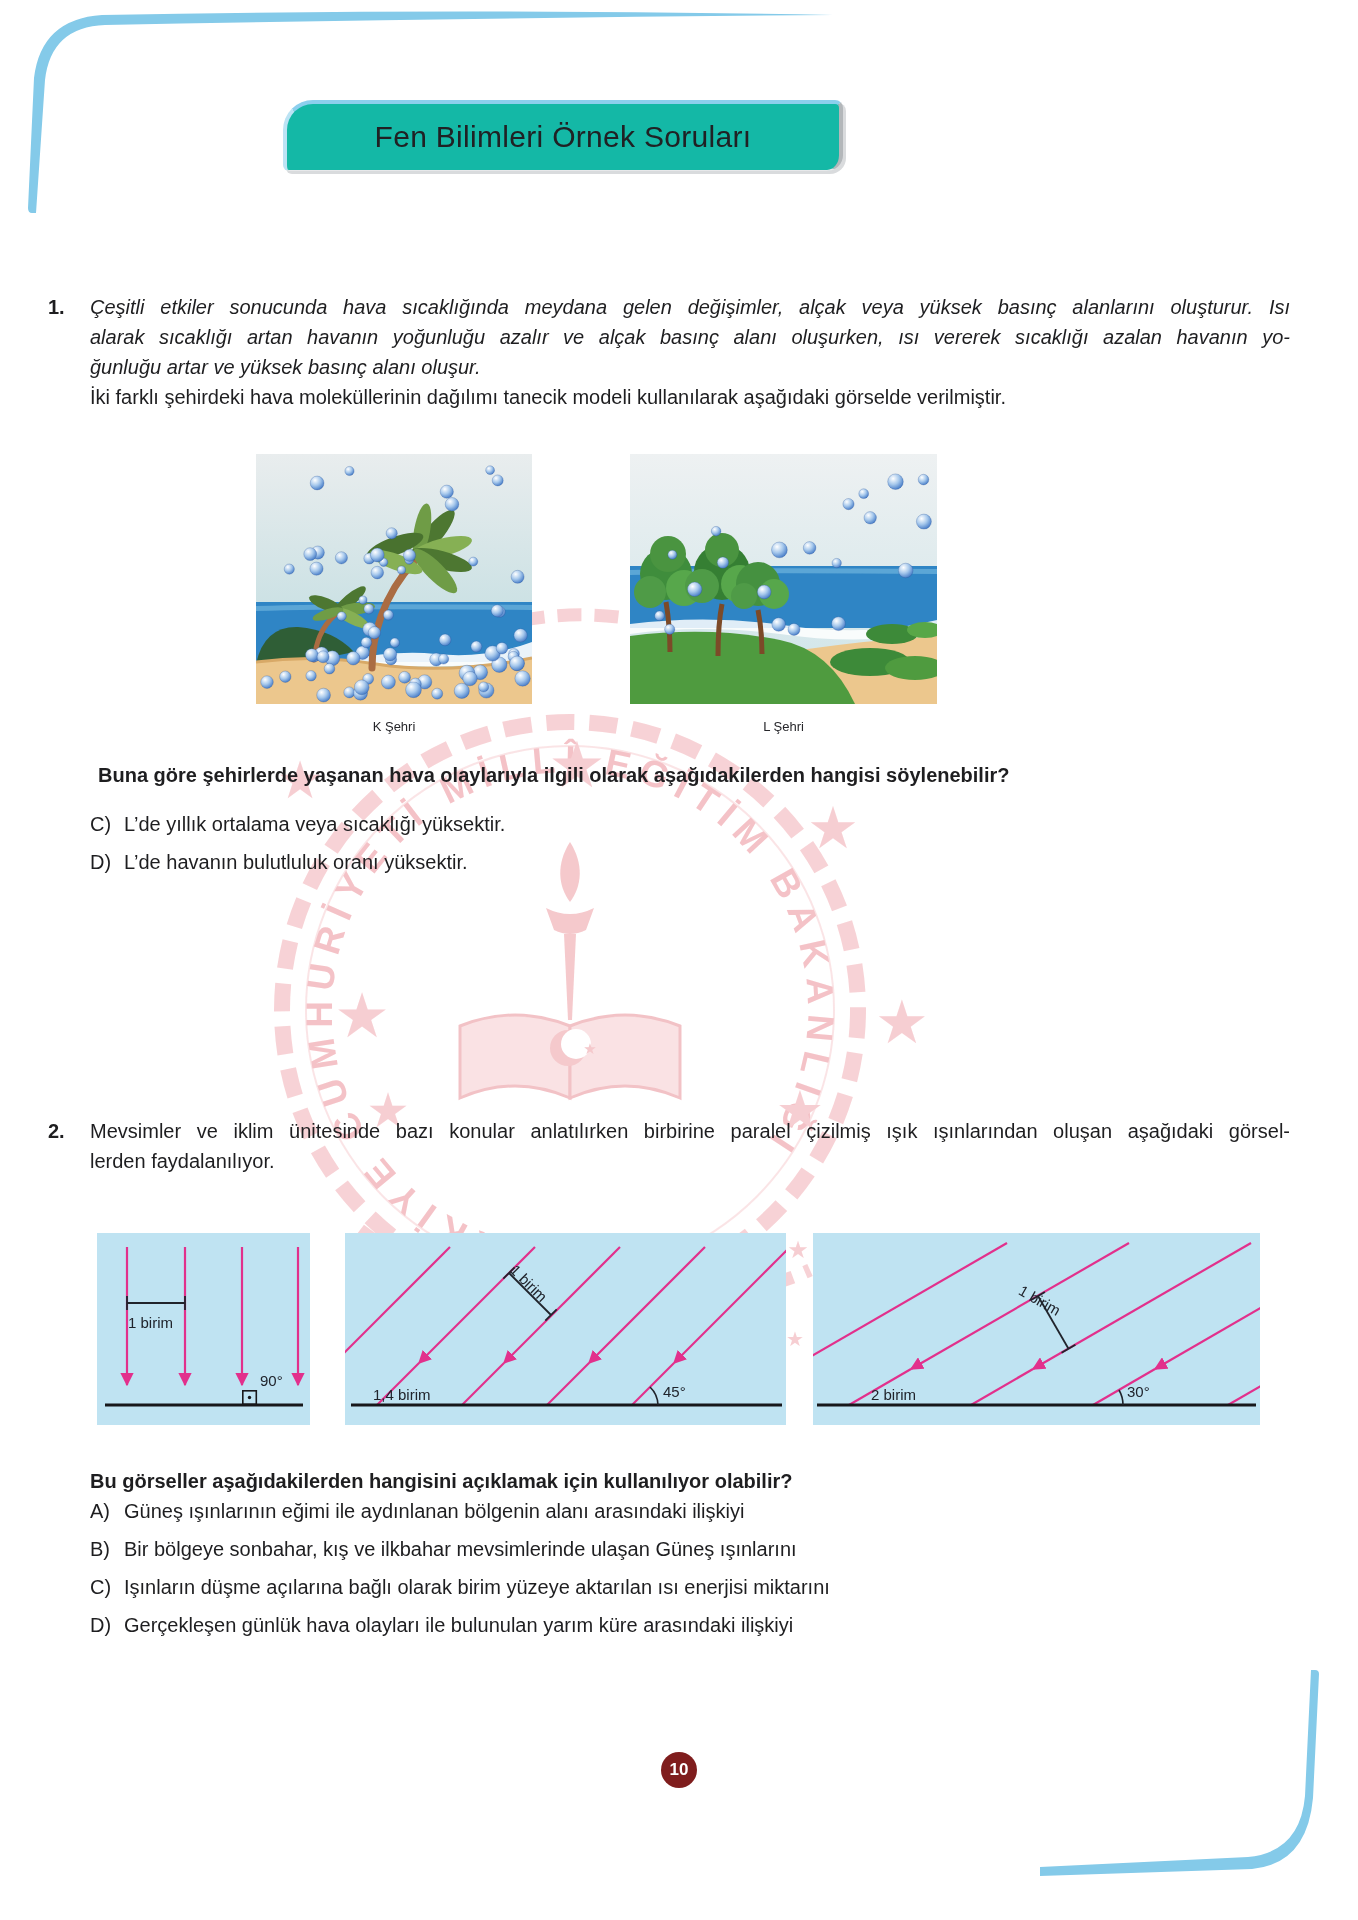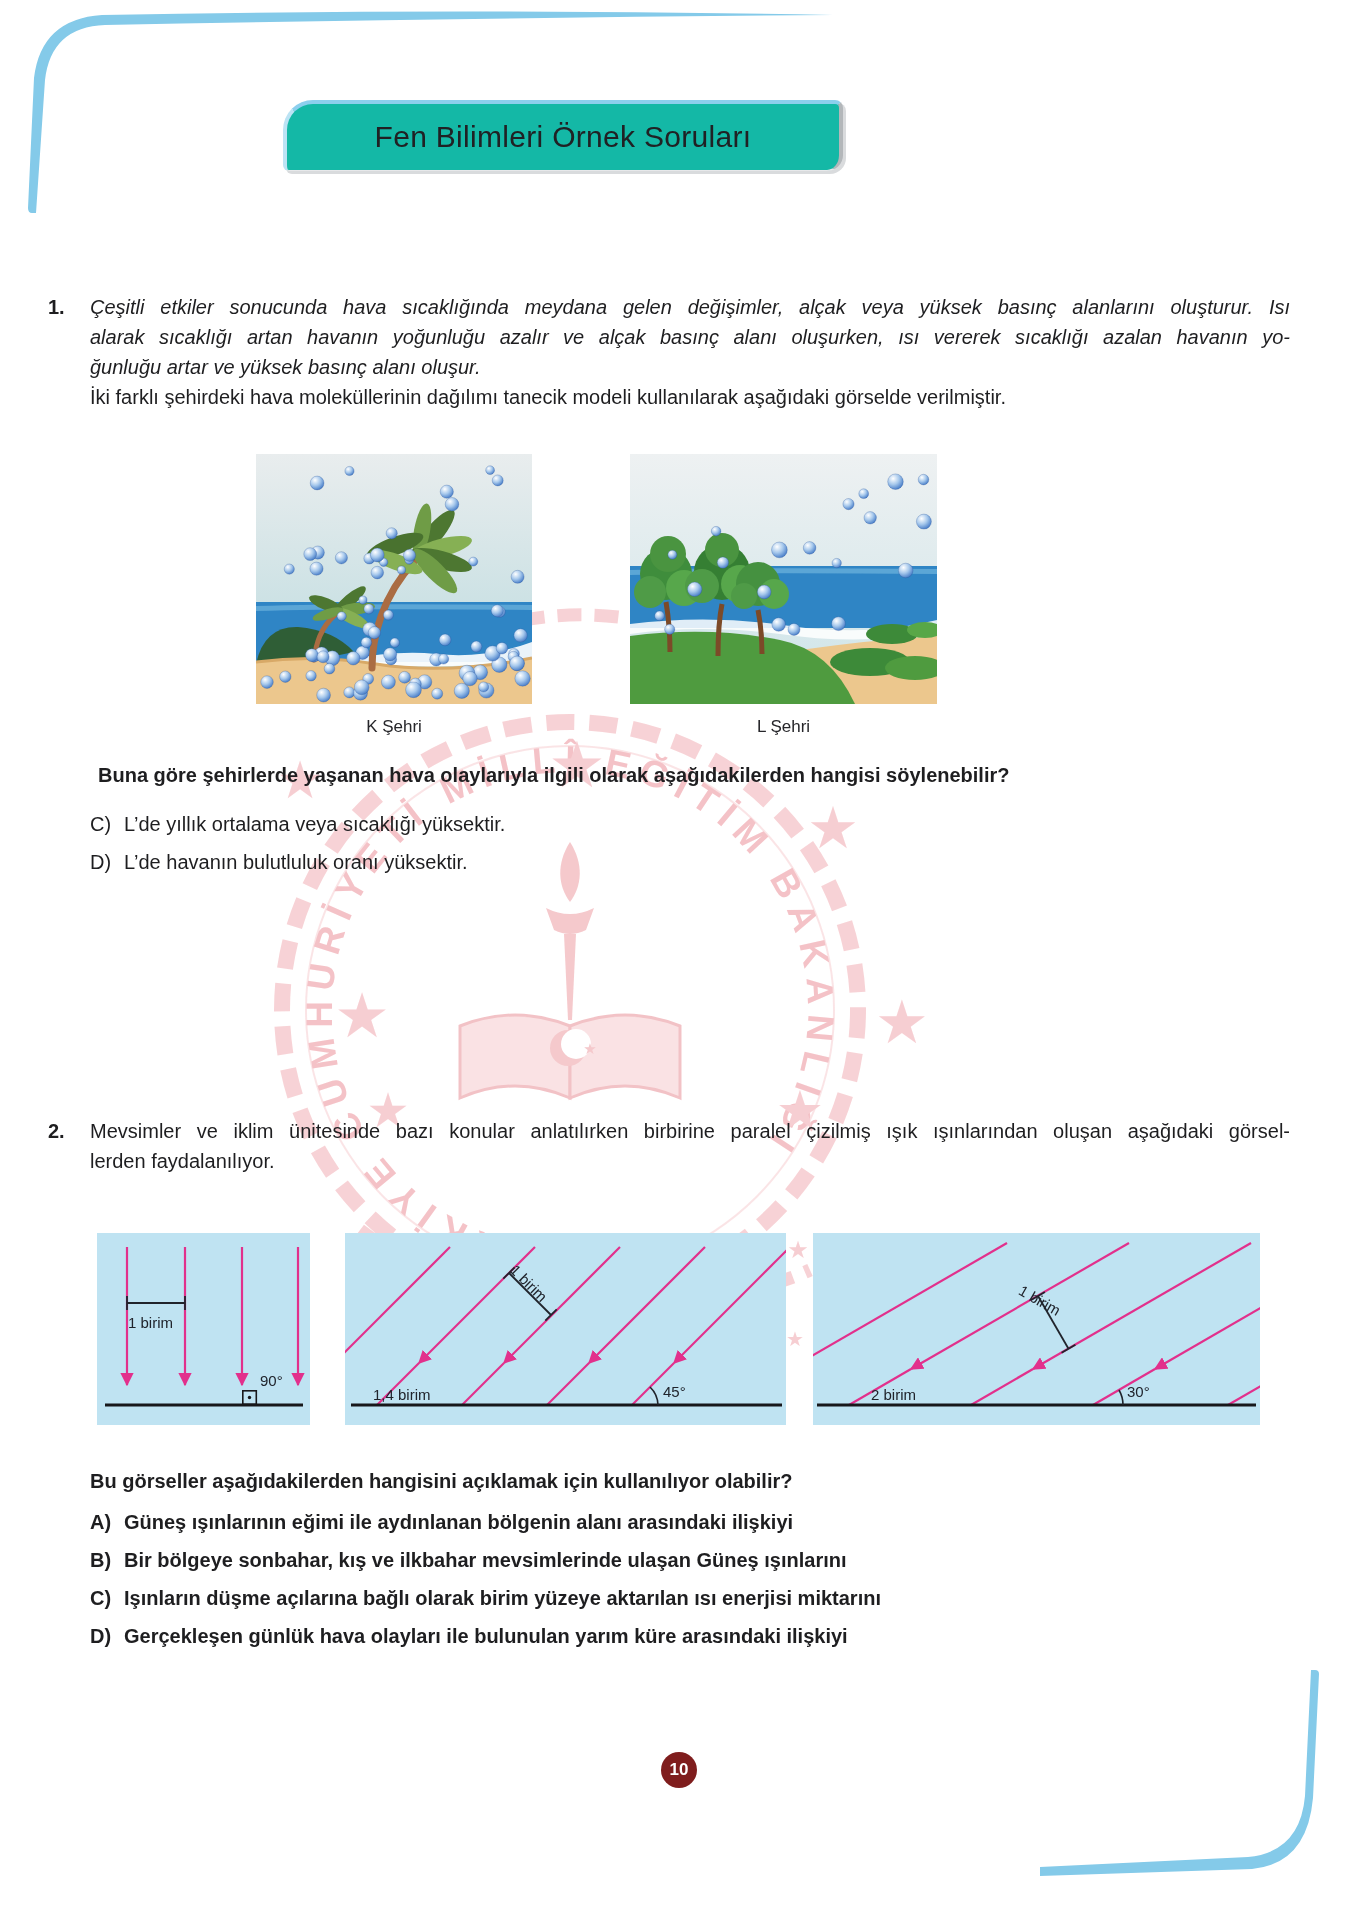--- a/index.html
+++ b/index.html
@@ -17,30 +17,30 @@
   .titlebox .t{font-size:30px;letter-spacing:.3px;color:#202124;}
   .qnum{position:absolute;left:48px;width:40px;font-size:20px;font-weight:bold;line-height:30px;}
   .qbody{position:absolute;left:90px;width:1200px;}
   .ln{font-size:20px;line-height:30px;}
   .ital{font-style:italic;}
   .stretch{text-align:justify;text-align-last:justify;}
   .lead{margin-top:0;}
   .figrow{position:relative;margin-top:42px;height:284px;}
   .figure{position:absolute;top:0;}
   .figure svg{display:block;}
-  .caption{margin-top:12px;text-align:center;font-size:17px;color:#26262a;line-height:22px;}
+  .caption{margin-top:12px;text-align:center;font-size:13px;color:#26262a;line-height:22px;}
   .qline{font-size:20px;font-weight:bold;line-height:30px;}
   .q1q{margin-top:22px;margin-left:8px;}
   .opts{margin-top:19px;}
   .opt{font-size:20px;line-height:30px;margin-bottom:8px;}
   .opt .lab{display:inline-block;width:34px;}
   .diagrow{position:relative;margin-top:57px;height:192px;}
   .panel{position:absolute;top:0;}
   .q2q{margin-top:41px;}
-  .opts2{margin-top:11px;font-weight:bold;}
+  .opts2{margin-top:0;}
   .badge{position:absolute;left:661px;top:1752px;width:36px;height:36px;border-radius:50%;
          background:#7f1d1d;color:#fff;font-size:17px;font-weight:bold;
          display:flex;align-items:center;justify-content:center;z-index:2;}
   .dgtext{font-size:15px;fill:#20242c;font-family:"Liberation Sans",sans-serif;}
 </style>
 </head>
 <body>
 
 <div class="page">
 

